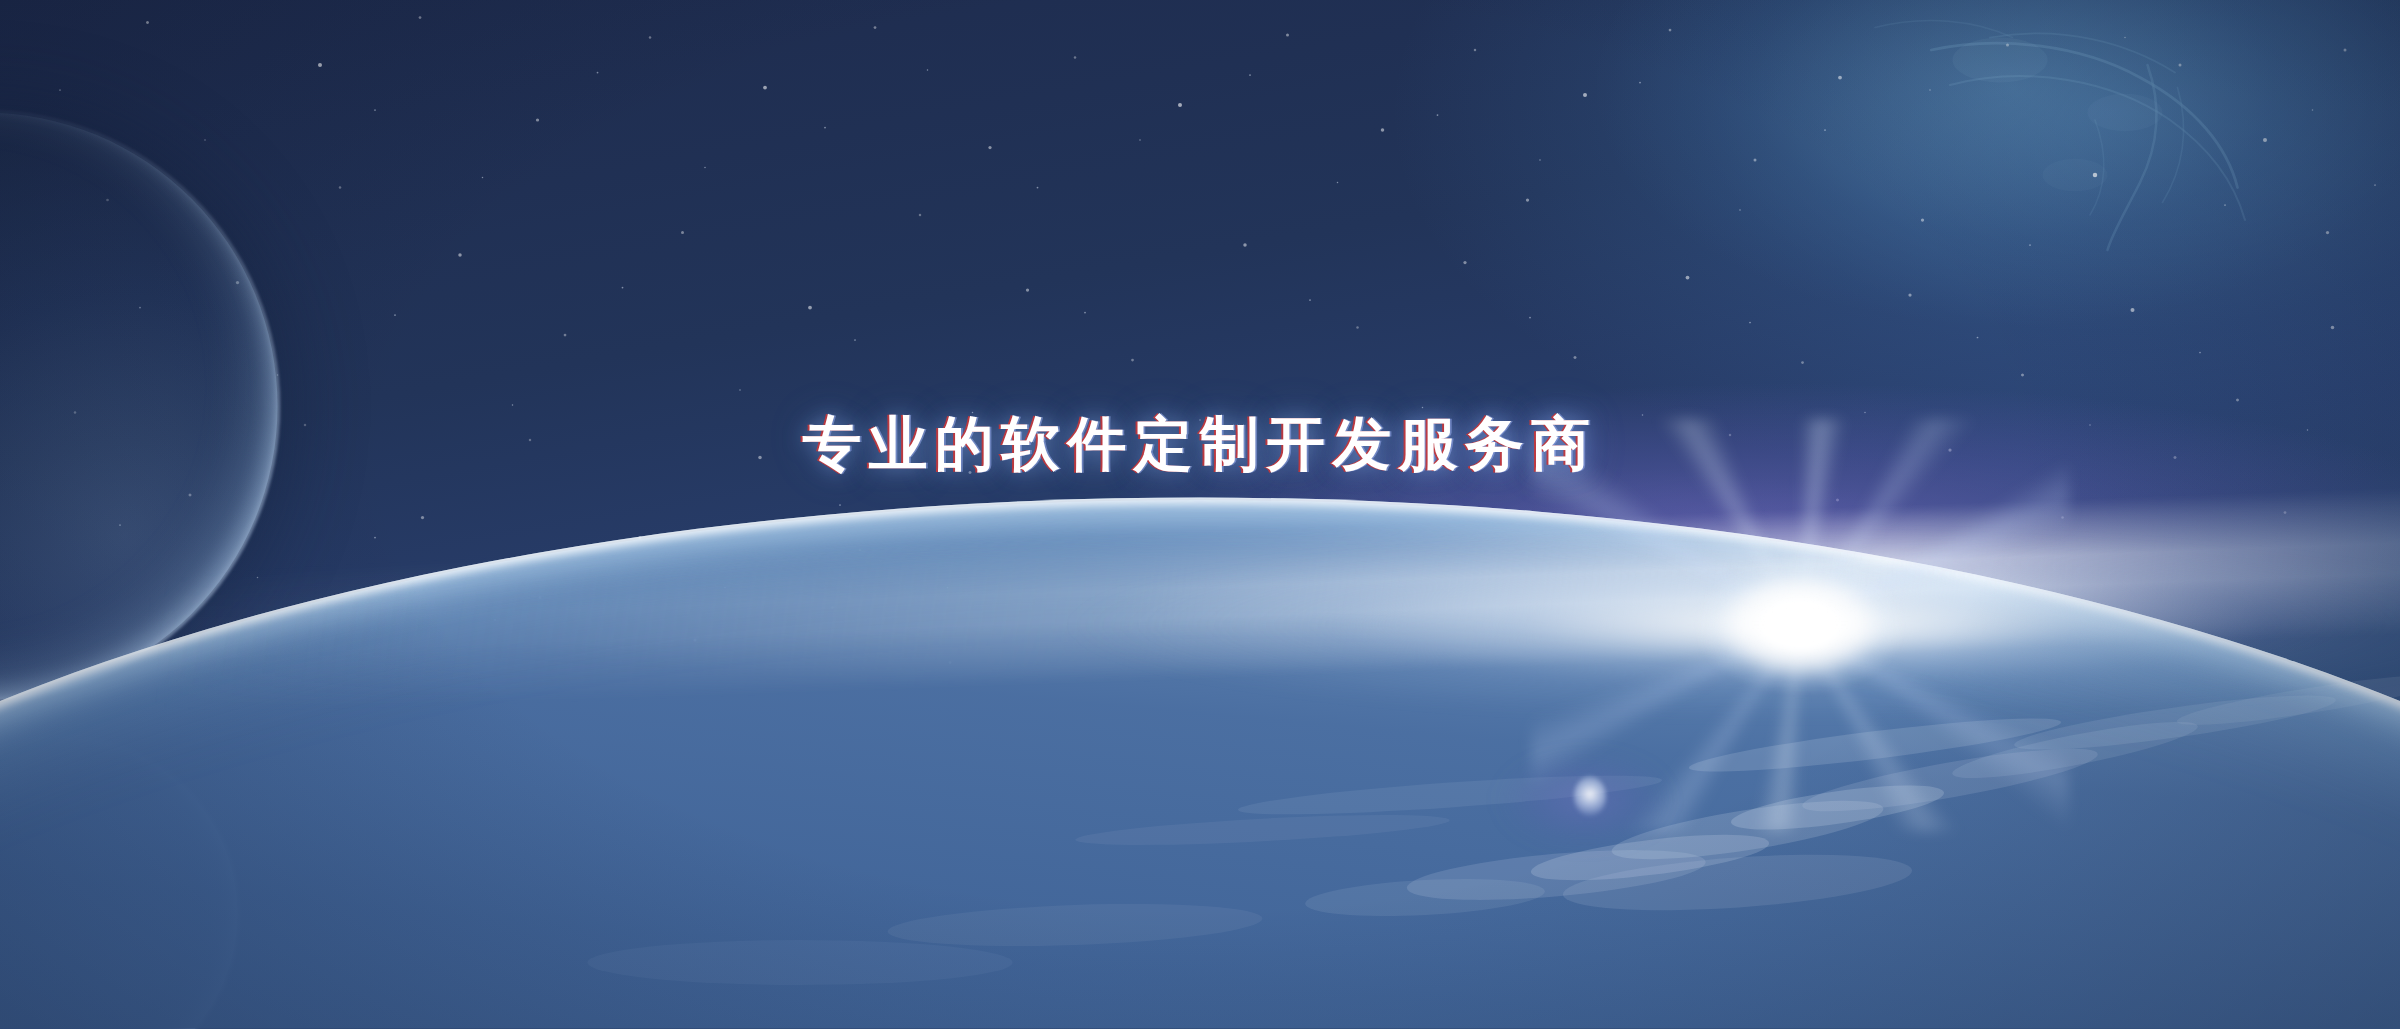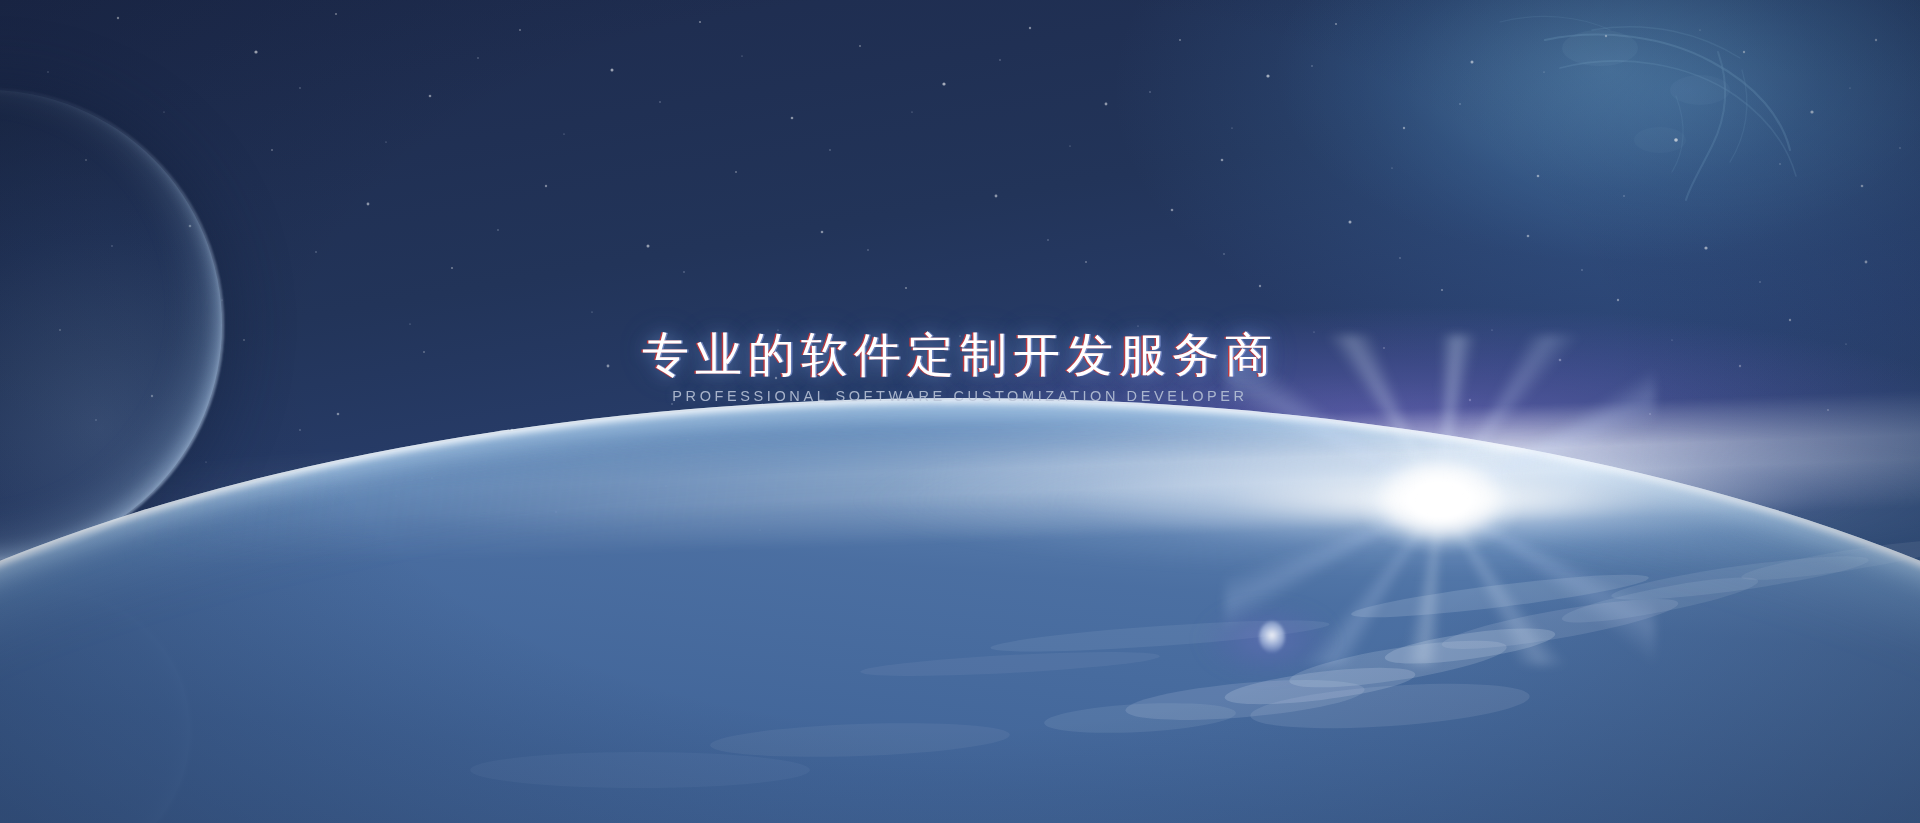--- a/index.html
+++ b/index.html
@@ -270,21 +270,21 @@
     display: flex;
     flex-direction: column;
     align-items: center;
     justify-content: flex-start;
     z-index: 10;
   }
 
   .headline {
     margin-top: 330px;
     font-size: 47px;
-    font-weight: 400;
+    font-weight: 700;
     letter-spacing: 6px;
     color: #ffffff;
     line-height: 1.05;
     white-space: nowrap;
     text-shadow:
       -1.6px 0 0 rgba(196,54,58,0.92),
       1.4px 0 0 rgba(150,170,235,0.55),
       0 0 16px rgba(150,190,255,0.50),
       0 0 34px rgba(110,160,235,0.30);
   }
@@ -532,18 +532,17 @@
 
   <div class="flare-halo"></div>
   <div class="flare-orb"></div>
 
   <div class="layer vignette"></div>
 
   <div class="content">
 
     <div class="headline">专业的软件定制开发服务商</div>
 
-    <div class="subhead">PROFESSIONAL SOFTWARE CUSTOMIZATION DEVELOPER</div>
 
 
   </div>
 
 </div>
 
 </body></html>

